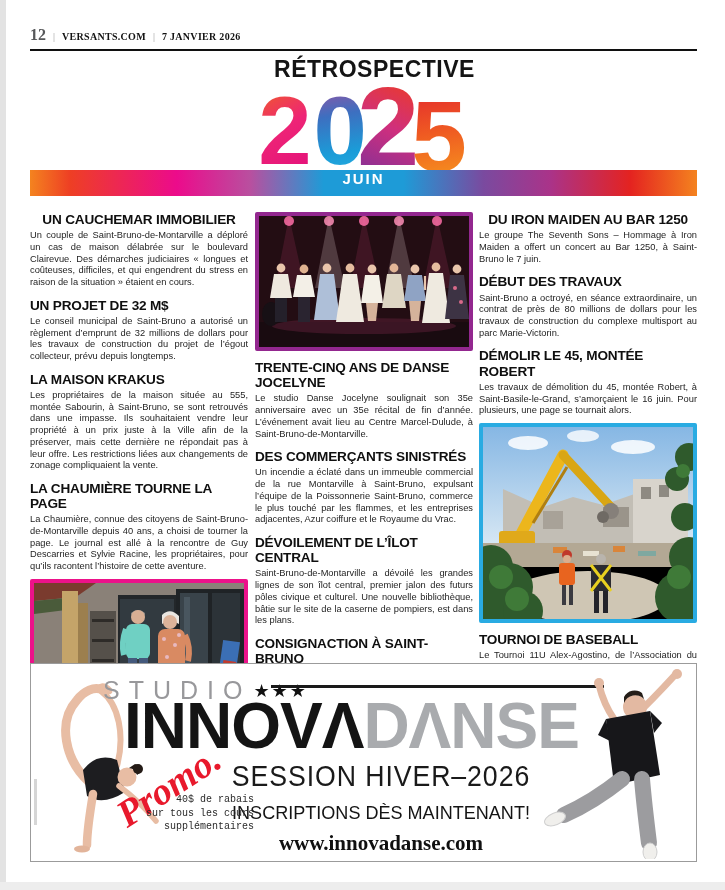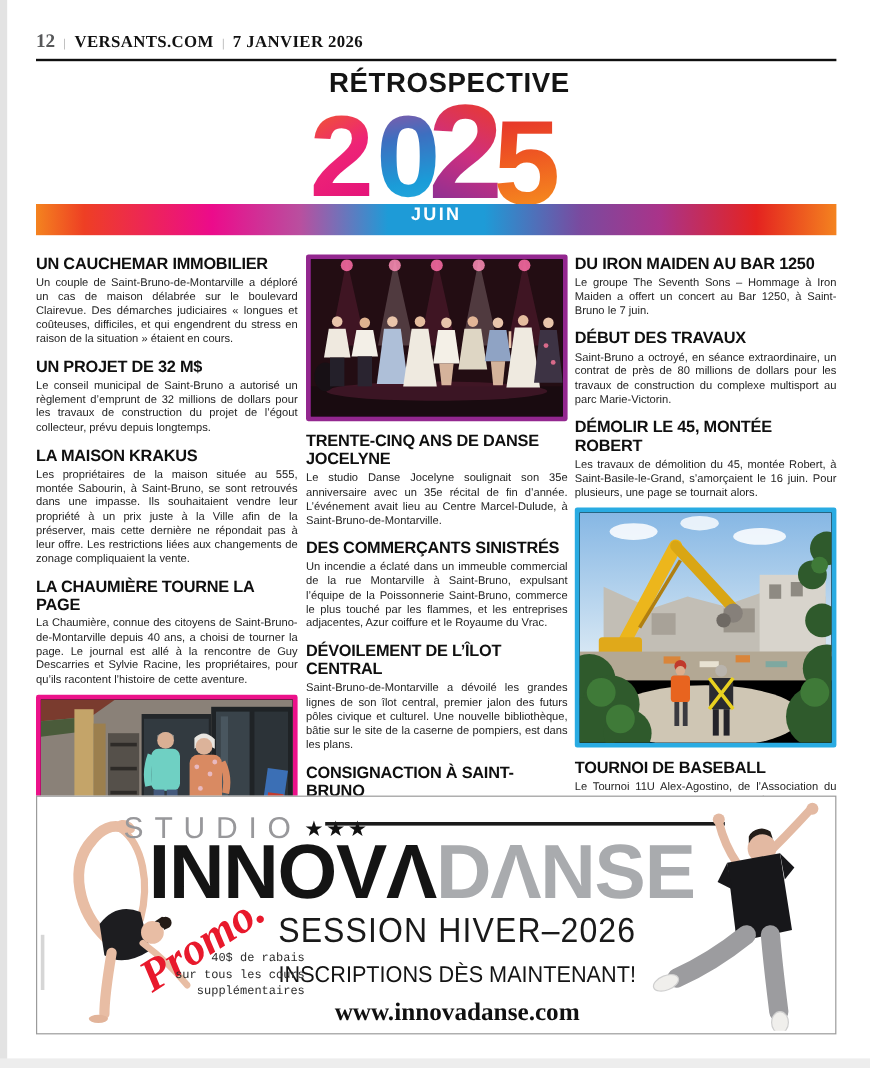--- a/index.html
+++ b/index.html
@@ -6,21 +6,21 @@
   .page{position:relative;width:725px;height:890px;background:#ffffff;overflow:hidden;
         font-family:"Liberation Sans",sans-serif;color:#1c1c1c;}
   .edge-left{position:absolute;left:0;top:0;width:6px;height:890px;background:#e3e3e3;}
   .edge-bottom{position:absolute;left:0;bottom:0;width:725px;height:8px;background:#ededed;}
 
   
   .pageheader{position:absolute;left:30px;top:26px;width:667px;border-bottom:2px solid #101010;
               padding-bottom:5px;display:flex;align-items:baseline;gap:7px;font-family:Liberation Serif, serif;}
   .pagenum{font-size:16px;font-weight:700;color:#57585a;}
   .hsep{color:#9a9a9a;font-size:10px;}
-  .hmeta{font-size:14px;font-weight:700;color:#121212;letter-spacing:.3px;}
+  .hmeta{font-size:10px;font-weight:700;color:#121212;letter-spacing:.3px;}
 
   
   .hero-title{position:absolute;left:0;top:56px;width:100%;text-align:center;
               font-size:23px;font-weight:700;color:#141414;letter-spacing:.5px;padding-left:12px;}
   .digits{position:absolute;left:0;top:78px;width:100%;height:92px;display:flex;
           justify-content:center;align-items:flex-end;font-weight:700;line-height:.8;}
   .digits span{display:block;-webkit-background-clip:text;background-clip:text;color:transparent;}
   .d1{font-size:96px;background-image:linear-gradient(150deg,#f0592c 0%,#ee2476 45%,#e3117b 100%);}
   .d0{font-size:96px;margin-left:2px;background-image:linear-gradient(170deg,#8659a8 0%,#3d6fc0 30%,#1b9cd8 75%,#25aade 100%);}
   .d2b{font-size:112px;margin-left:-10px;transform:translateY(2px);
@@ -31,21 +31,21 @@
   .month-banner{position:absolute;left:30px;top:170px;width:667px;height:26px;
     background:linear-gradient(90deg,#f4831f 0%,#ee3f24 6%,#ec0b8b 22%,#b94f9f 33%,#1e9bd7 44%,#1e9bd7 56%,#7a4a9f 68%,#aa3389 78%,#e42320 90%,#f4831f 100%);
     display:flex;align-items:flex-start;justify-content:center;}
   .month-banner span{color:#fff;font-weight:700;font-size:15px;letter-spacing:2px;}
 
   
   .col{position:absolute;top:212px;width:218px;}
   .col1{left:30px;} .col2{left:255px;} .col3{left:479px;}
   .article h3{margin:9px 0 3px;font-size:13.6px;line-height:1.12;letter-spacing:-.2px;
               font-weight:700;color:#0f0f0f;}
-  .article:first-child h3{margin-top:0;}
+  .article:first-child h3{margin-top:0;text-align:center;}
   .article p{margin:0;font-size:9.3px;line-height:11.7px;text-align:justify;color:#242424;}
 
   .photo{margin-top:6px;border:4px solid;border-radius:2px;overflow:hidden;background:#000;}
   .photo svg{display:block;width:100%;height:100%;}
   .ph-pink{border-color:#ec128a;height:126px;}
   .ph-purple{border-color:#93278f;height:131px;}
   .ph-blue{border-color:#29abe2;height:192px;}
   .col2 .photo{margin-top:0;margin-bottom:2px;}
 
   

